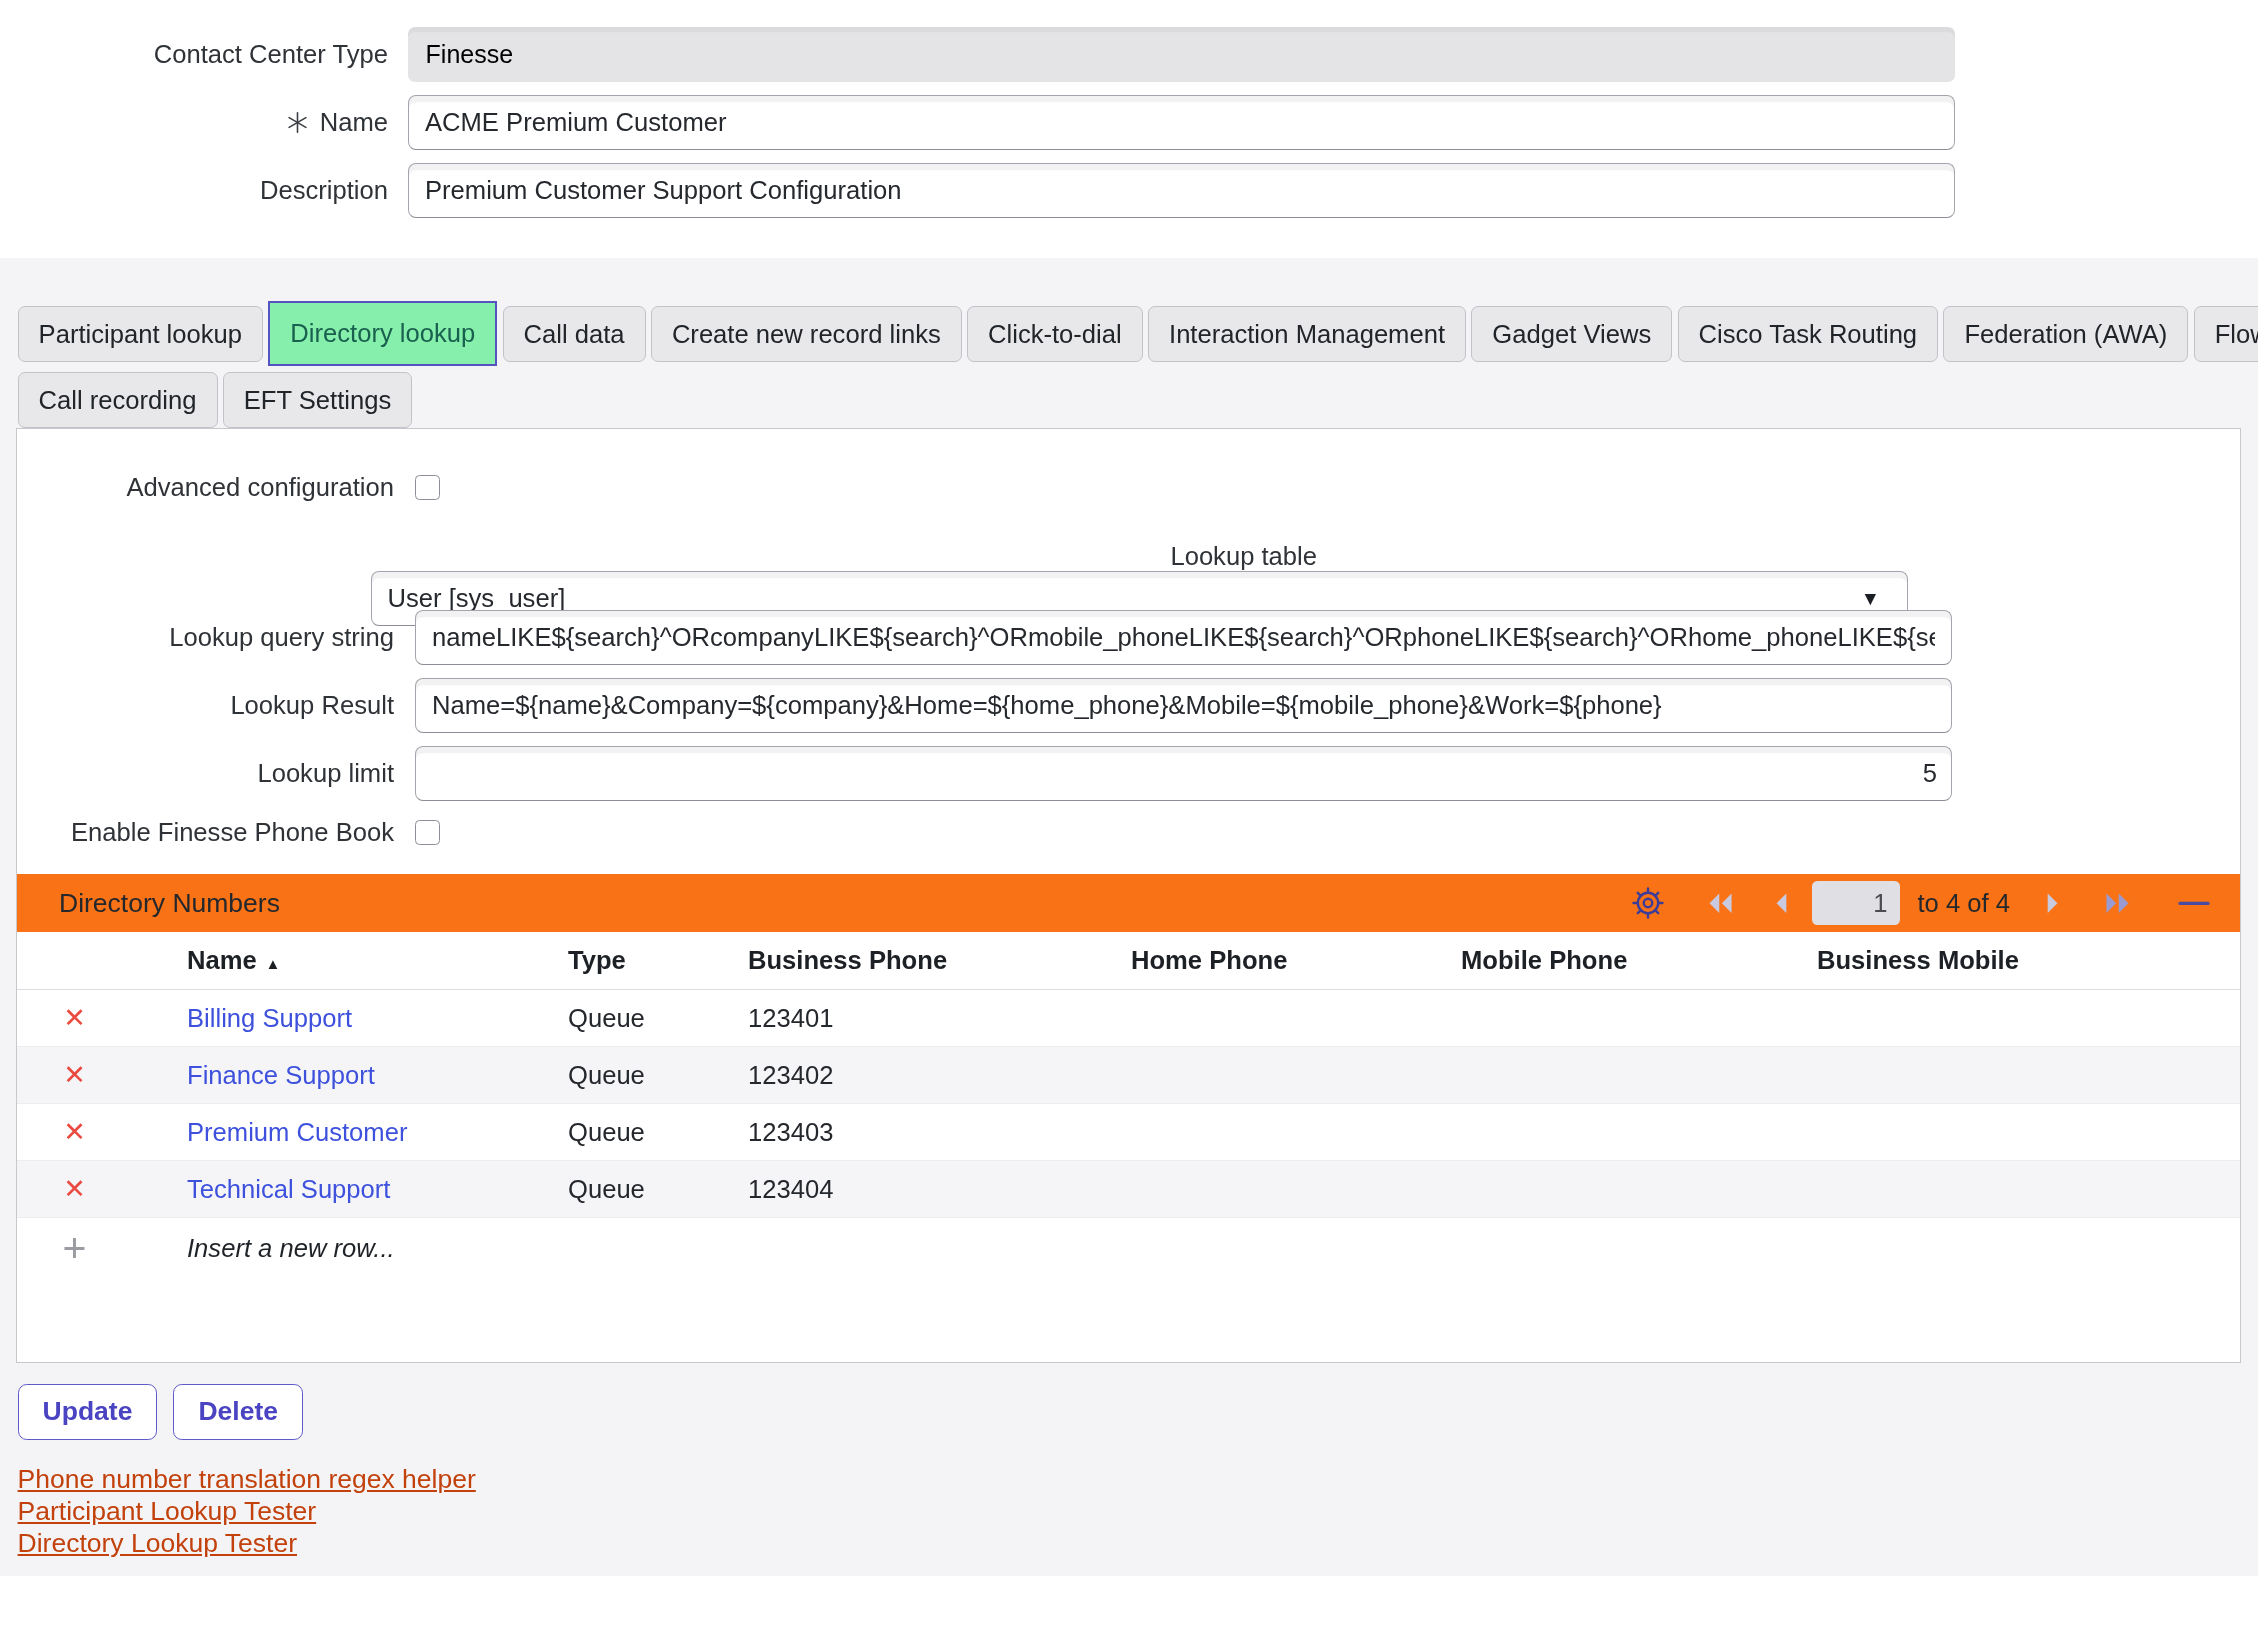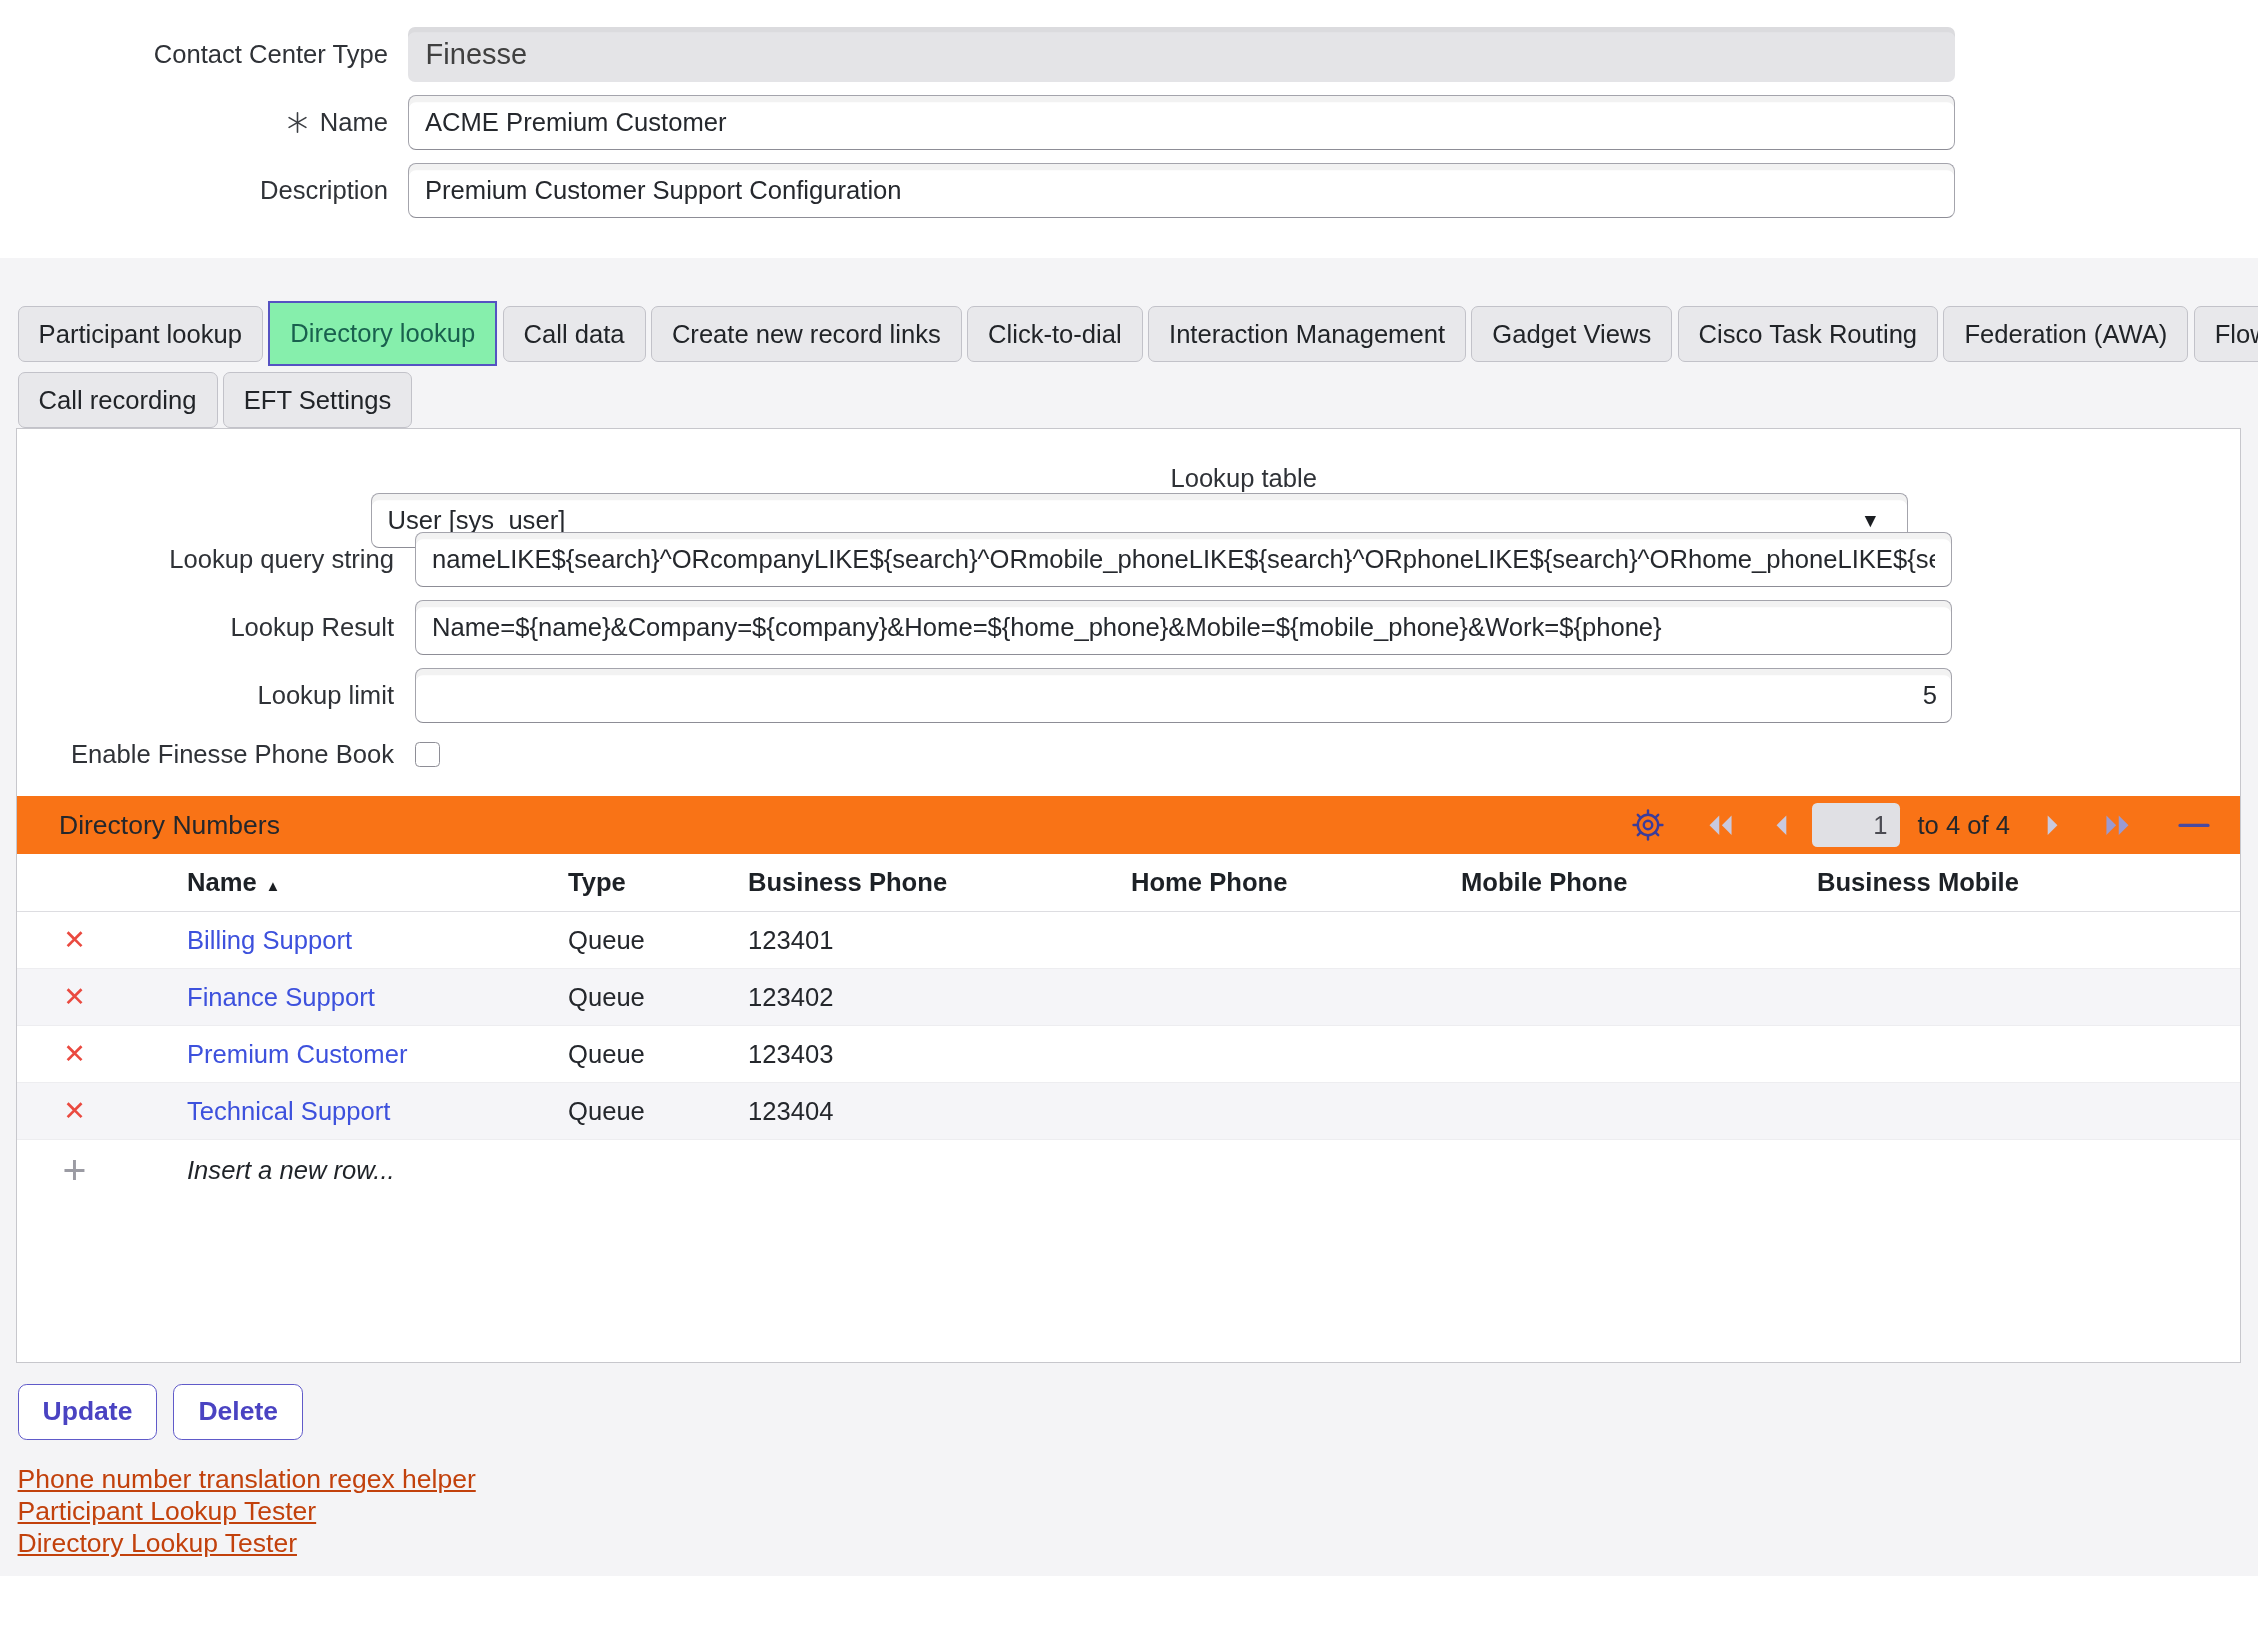--- a/index.html
+++ b/index.html
@@ -12,21 +12,21 @@
   
   .top-form { padding-top:26.5px; background:#fff; }
   .f-row { display:flex; align-items:center; margin-bottom:13.2px; height:55px; }
   .f-label {
     width:388px; text-align:right; font-size:25.6px; color:#2f3237;
     display:flex; justify-content:flex-end; align-items:center; gap:10.6px;
   }
   .f-control { margin-left:20px; width:1547px; height:55px; position:relative; }
   .ro-field {
     width:100%; height:100%; background:#e4e4e7; border:none; border-radius:7px;
-    font-size:29px; color:#404040; padding:0 17.6px; display:flex; align-items:center;
+    font-size:25px; color:#000000; padding:0 17.6px; display:flex; align-items:center;
     box-shadow: inset 0 5.3px 0 rgba(0,0,0,0.035);
   }
   .txt-input {
     width:100%; height:100%; background:#fff;
     border:0.9px solid #a4a4ac; border-bottom:1.8px solid #8d8d96; border-radius:8px;
     font-size:25.6px; color:#25282d; padding:0 16px;
     font-family:"Liberation Sans", sans-serif;
     box-shadow: inset 0 6.2px 0 rgba(0,0,0,0.05);
     outline:none;
   }
@@ -188,20 +188,26 @@
       <div class="tab">Flows</div>
     </div>
 
     <div class="tab-row second">
       <div class="tab">Call recording</div>
       <div class="tab">EFT Settings</div>
     </div>
 
     <div class="panel">
 
+      <div class="p-row row-adv">
+        <span class="p-label">Advanced configuration</span>
+        <div class="p-ctl">
+          <div class="checkbox"></div>
+        </div>
+      </div>
 
       <div class="p-row row-table">
         <span class="p-label">Lookup table</span>
         <div class="p-ctl">
           <div class="select-box">
             <span>User [sys_user]</span>
             <span class="sel-arrow">▼</span>
           </div>
         </div>
       </div>

